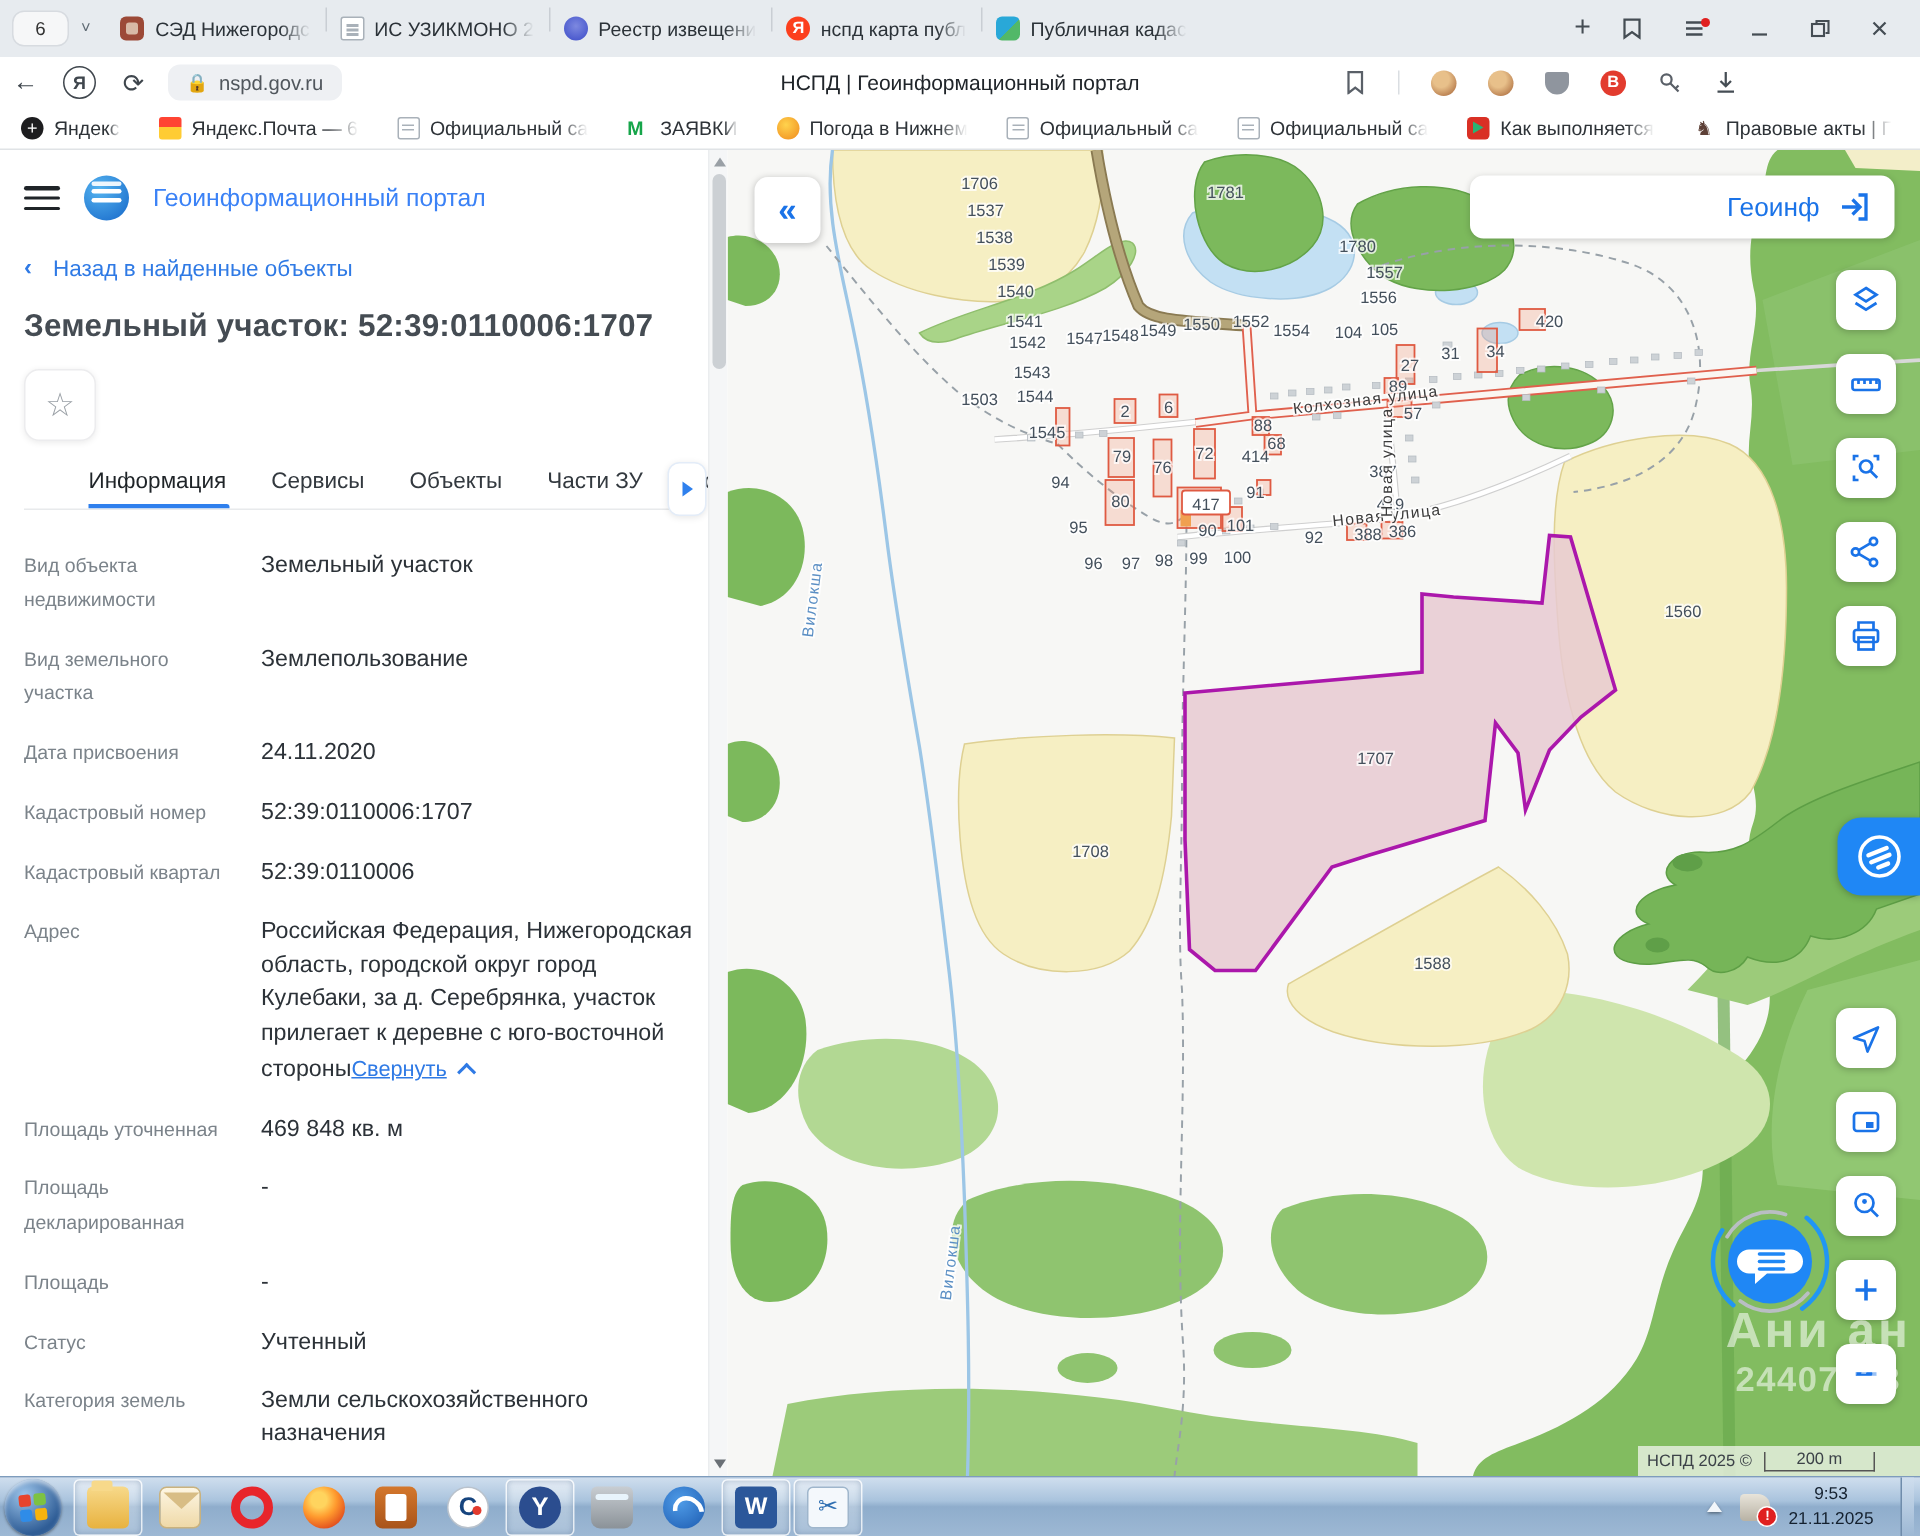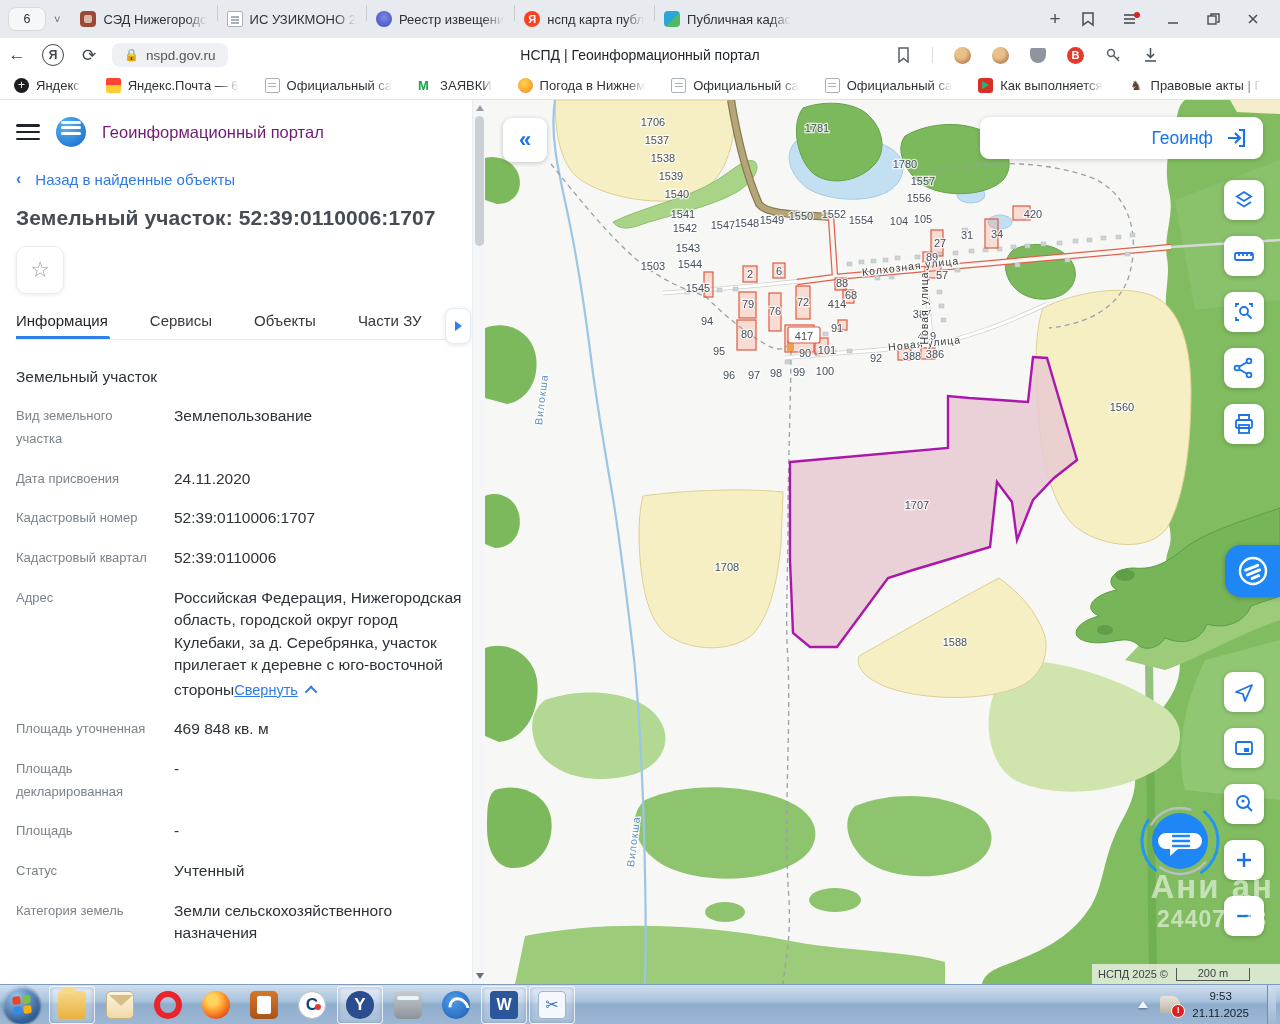--- a/index.html
+++ b/index.html
@@ -58,27 +58,27 @@
   .panel-scrollbar .thumb { position:absolute; top:16px; left:2px; width:9px; height:130px; background:#ccd0d4; border-radius:5px; }
   .sb-arrow { position:absolute; left:3px; width:0; height:0; border-left:4px solid transparent; border-right:4px solid transparent; }
   .sb-up { top:5px; border-bottom:6px solid #9aa0a6; }
   .sb-down { bottom:5px; border-top:6px solid #6a7076; }
   .panel-inner { padding:0 20px 0 16px; }
   .app-header { display:flex; align-items:center; gap:16px; padding-top:18px; height:46px; }
   .hamburger { width:24px; height:16px; display:flex; flex-direction:column; justify-content:space-between; }
   .hamburger span { display:block; height:2.5px; background:#1f2428; border-radius:2px; }
   .app-logo { width:30px; height:30px; border-radius:50%; background:radial-gradient(circle at 35% 30%, #55b4f0, #1566c8); position:relative; }
   .app-logo::after { content:""; position:absolute; left:5px; right:5px; top:9px; height:3px; background:#fff; border-radius:3px; box-shadow:0 6px 0 #fff, 0 -5px 0 rgba(255,255,255,.9); }
-  .app-title { font-size:16.5px; color:#701a75; }
+  .app-title { font-size:16.5px; color:#3b82f6; }
   .back-link { display:flex; align-items:center; gap:14px; margin-top:24px; color:#2f7ae5; font-size:15px; cursor:pointer; }
   .back-link .chevL { font-size:16px; font-weight:bold; }
   .obj-title { margin-top:18px; font-size:21px; font-weight:600; color:#454c53; letter-spacing:.1px; }
   .star-btn { margin-top:16px; width:48px; height:48px; border:1px solid #ececee; border-radius:10px; box-shadow:0 1px 4px rgba(0,0,0,.08); display:flex; align-items:center; justify-content:center; font-size:22px; color:#9aa0a6; background:#fff; }
   .ptabs-wrap { position:relative; margin-top:18px; border-bottom:1px solid #e8eaec; }
-  .ptabs { display:flex; gap:42px; width:452px; overflow:hidden; }
+  .ptabs { display:flex; gap:30px; width:452px; overflow:hidden;margin-left:43px; }
   .ptab { font-size:15px; color:#33393f; padding-bottom:10px; white-space:nowrap; position:relative; flex:0 0 auto; }
   .ptab.active { color:#1f2428; }
   .ptab.active::after { content:""; position:absolute; left:-2px; right:-2px; bottom:0; height:3px; background:#2f80ed; border-radius:2px 2px 0 0; }
   .tab-scroller { position:absolute; right:-6px; top:-4px; width:26px; height:36px; background:#fff; border:1px solid #e3ecf8; border-radius:8px; box-shadow:0 1px 5px rgba(0,0,0,.1); display:flex; align-items:center; justify-content:center; }
   .tab-scroller::after { content:""; border-left:7px solid #2f80ed; border-top:5px solid transparent; border-bottom:5px solid transparent; }
   .fields { padding-top:26px; }
   .frow { display:grid; grid-template-columns:158px 1fr; margin-bottom:17px; }
   .flabel { font-size:13px; color:#7b838a; line-height:1.75; padding-right:18px; }
   .fvalue { font-size:15.5px; color:#2c3238; line-height:1.42; }
   .fvalue.addr { line-height:1.45; }
@@ -282,20 +282,21 @@
           <div class="ptab active">Информация</div>
           <div class="ptab">Сервисы</div>
           <div class="ptab">Объекты</div>
           <div class="ptab">Части ЗУ</div>
           <div class="ptab">Соста</div>
         </div>
       <div class="tab-scroller"></div>
     </div>
     <div class="fields">
         <div class="frow">
+          <div class="flabel">Вид объекта недвижимости</div>
           <div class="fvalue">Земельный участок</div>
         </div>
         <div class="frow">
           <div class="flabel">Вид земельного участка</div>
           <div class="fvalue">Землепользование</div>
         </div>
         <div class="frow">
           <div class="flabel">Дата присвоения</div>
           <div class="fvalue">24.11.2020</div>
         </div>

